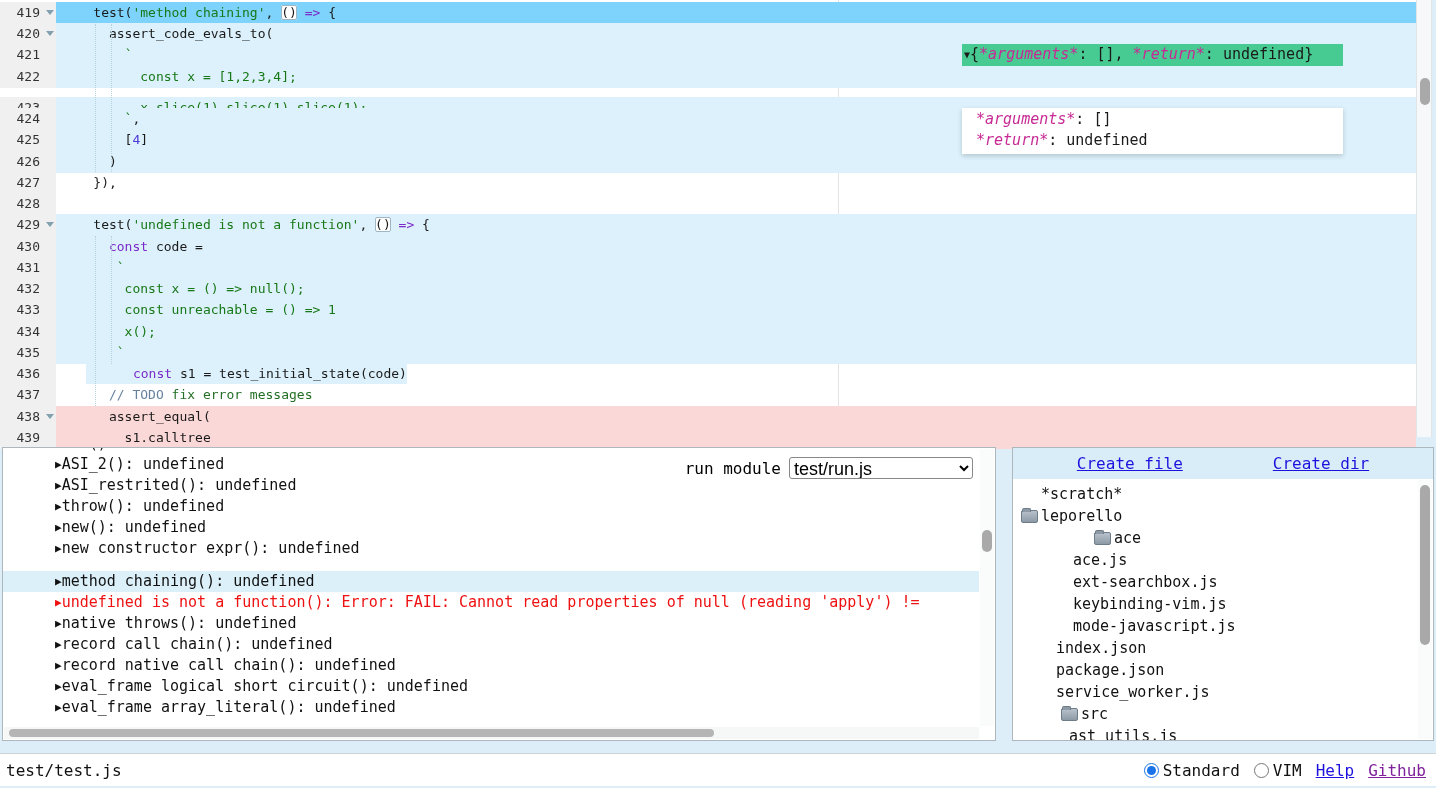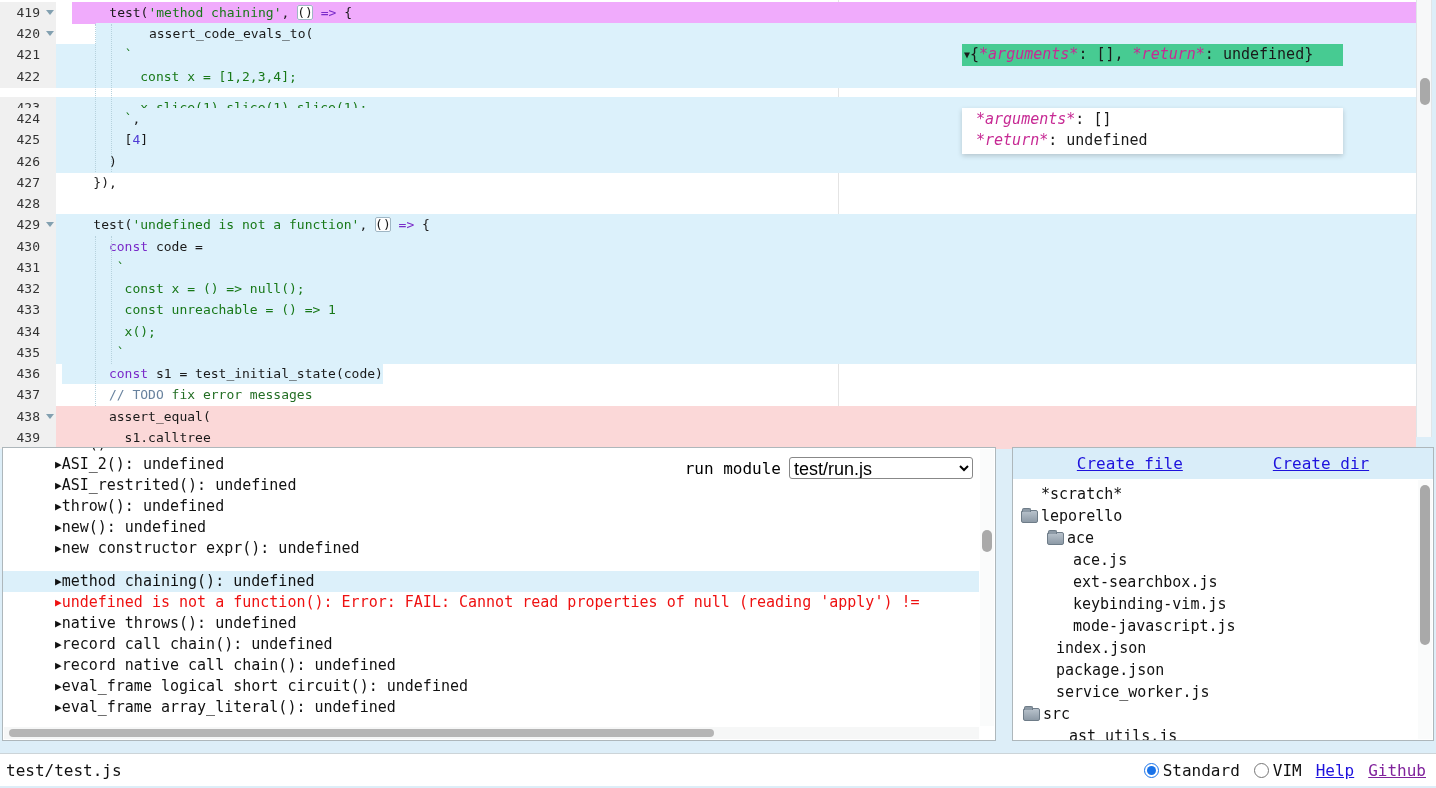--- a/index.html
+++ b/index.html
@@ -7,21 +7,21 @@
   body { background:#ddeef8; font-family:"DejaVu Sans Mono", monospace; position:relative; }
 
   
   .editor { position:absolute; left:0; top:0; width:1432px; height:437px; background:#fff; }
   .print-margin { position:absolute; left:838px; top:0; width:1px; height:437px; background:#e4e4e4; }
   .ed-row { position:absolute; left:0; width:1416px; height:22px; display:flex; font-size:13px; line-height:21px; white-space:pre; }
   .gutter { position:relative; width:56px; height:100%; background:#f0f0f0; color:#333; flex:none; }
   .lnum { position:absolute; right:16px; top:0; }
   .fold-caret { position:absolute; right:2px; top:8px; width:0; height:0; border-left:4px solid transparent; border-right:4px solid transparent; border-top:5px solid #82a0b0; }
   .code-cell { position:relative; flex:1; height:100%; padding-left:6px; }
-  .bg-active { background:#f0abfc;margin-left:16px; }
+  .bg-active { background:#7dd3fc; }
   .bg-eval { background:#dcf1fb; }
   .bg-error { background:#fbd8d8; }
   .inline-eval { background:#dcf1fb; display:inline-block; }
   .c-def { color:#1a1a1a; }
   .c-str { color:#187818; }
   .c-kw  { color:#7a2bc9; }
   .c-num { color:#4f3bd4; }
   .c-cmtTag { color:#68829e; }
   .c-cmt { color:#236e24; }
   .c-box { color:#1a1a1a; background:#fff; outline:1px solid #9fb6c4; outline-offset:-1px; border-radius:2px; }
@@ -71,37 +71,37 @@
   .sb-link-github { color:#80229c; }
   a { text-decoration:underline; cursor:pointer; }
 </style>
 </head>
 <body>
 
 <div class="editor">
   <div class="print-margin"></div>
   <div>
       <div class="ed-row" style="top: 2px;"><div class="gutter"><span class="lnum">419</span><span class="fold-caret"></span></div><div class="code-cell bg-active"><span class="c-def">    test(</span><span class="c-str">'method chaining'</span><span class="c-def">, </span><span class="c-box">()</span><span class="c-def"> </span><span class="c-kw">=&gt;</span><span class="c-def"> {</span></div></div>
-      <div class="ed-row" style="top: 23.24px; gap: 40px;"><div class="gutter"><span class="lnum">420</span><span class="fold-caret"></span></div><div class="code-cell bg-eval"><span class="c-def">      assert_code_evals_to(</span></div></div>
+      <div class="ed-row" style="top: 23.24px;"><div class="gutter"><span class="lnum">420</span><span class="fold-caret"></span></div><div class="code-cell bg-eval"><span class="c-def">      assert_code_evals_to(</span></div></div>
       <div class="ed-row" style="top: 44.48px;"><div class="gutter"><span class="lnum">421</span></div><div class="code-cell bg-eval"><span class="c-def">        </span><span class="c-str">`</span></div></div>
       <div class="ed-row" style="top: 65.72px;"><div class="gutter"><span class="lnum">422</span></div><div class="code-cell bg-eval"><span class="c-str">          const x = [1,2,3,4];</span></div></div>
       <div class="ed-row" style="top: 97px;"><div class="gutter"><span class="lnum">423</span></div><div class="code-cell bg-eval"><span class="c-str">          x.slice(1).slice(1).slice(1);</span></div></div>
       <div class="ed-row" style="top: 108.2px;"><div class="gutter"><span class="lnum">424</span></div><div class="code-cell bg-eval"><span class="c-str">        `</span><span class="c-def">,</span></div></div>
       <div class="ed-row" style="top: 129.44px;"><div class="gutter"><span class="lnum">425</span></div><div class="code-cell bg-eval"><span class="c-def">        [</span><span class="c-num">4</span><span class="c-def">]</span></div></div>
       <div class="ed-row" style="top: 150.68px;"><div class="gutter"><span class="lnum">426</span></div><div class="code-cell bg-eval"><span class="c-def">      )</span></div></div>
       <div class="ed-row" style="top: 171.92px;"><div class="gutter"><span class="lnum">427</span></div><div class="code-cell"><span class="c-def">    }),</span></div></div>
       <div class="ed-row" style="top: 193.16px;"><div class="gutter"><span class="lnum">428</span></div><div class="code-cell"></div></div>
       <div class="ed-row" style="top: 214.4px;"><div class="gutter"><span class="lnum">429</span><span class="fold-caret"></span></div><div class="code-cell bg-eval"><span class="c-def">    test(</span><span class="c-str">'undefined is not a function'</span><span class="c-def">, </span><span class="c-box">()</span><span class="c-def"> </span><span class="c-kw">=&gt;</span><span class="c-def"> {</span></div></div>
       <div class="ed-row" style="top: 235.64px;"><div class="gutter"><span class="lnum">430</span></div><div class="code-cell bg-eval"><span class="c-def">      </span><span class="c-kw">const</span><span class="c-def"> code =</span></div></div>
       <div class="ed-row" style="top: 256.88px;"><div class="gutter"><span class="lnum">431</span></div><div class="code-cell bg-eval"><span class="c-def">       </span><span class="c-str">`</span></div></div>
       <div class="ed-row" style="top: 278.12px;"><div class="gutter"><span class="lnum">432</span></div><div class="code-cell bg-eval"><span class="c-str">        const x = () =&gt; null();</span></div></div>
       <div class="ed-row" style="top: 299.36px;"><div class="gutter"><span class="lnum">433</span></div><div class="code-cell bg-eval"><span class="c-str">        const unreachable = () =&gt; 1</span></div></div>
       <div class="ed-row" style="top: 320.6px;"><div class="gutter"><span class="lnum">434</span></div><div class="code-cell bg-eval"><span class="c-str">        x();</span></div></div>
       <div class="ed-row" style="top: 341.84px;"><div class="gutter"><span class="lnum">435</span></div><div class="code-cell bg-eval"><span class="c-str">       `</span></div></div>
-      <div class="ed-row" style="top: 363.08px;"><div class="gutter"><span class="lnum">436</span></div><div class="code-cell"><span class="inline-eval"><span class="c-def">      </span><span class="c-kw">const</span><span class="c-def"> s1 = test_initial_state(code)</span></span></div></div>
+      <div class="ed-row" style="top: 363.08px; gap: 24px;"><div class="gutter"><span class="lnum">436</span></div><div class="code-cell"><span class="inline-eval"><span class="c-def">      </span><span class="c-kw">const</span><span class="c-def"> s1 = test_initial_state(code)</span></span></div></div>
       <div class="ed-row" style="top: 384.32px;"><div class="gutter"><span class="lnum">437</span></div><div class="code-cell"><span class="c-def">      </span><span class="c-cmtTag">// TODO</span><span class="c-cmt"> fix error messages</span></div></div>
       <div class="ed-row" style="top: 405.56px;"><div class="gutter"><span class="lnum">438</span><span class="fold-caret"></span></div><div class="code-cell bg-error"><span class="c-def">      assert_equal(</span></div></div>
       <div class="ed-row" style="top: 426.8px;"><div class="gutter"><span class="lnum">439</span></div><div class="code-cell bg-error"><span class="c-def">        s1.calltree</span></div></div>
     </div>
   <div class="iguide" style="left:95px; top:24px; height:148px;"></div>
   <div class="iguide" style="left:111px; top:24px; height:148px;"></div>
   <div class="iguide" style="left:95px; top:236px; height:170px;"></div>
   <div class="iguide" style="left:111px; top:236px; height:128px;"></div>
 </div>
 <div class="ed-scroll-track">
@@ -144,29 +144,29 @@
 </div>
 
 <div class="file-panel">
   <div class="file-header">
     <a>Create file</a>
     <a>Create dir</a>
   </div>
   <div class="tree-clip">
       <div class="tree-row" style="padding-left: 28px;"><span>*scratch*</span></div>
       <div class="tree-row" style="padding-left: 8px;"><span class="folder-ic"></span><span>leporello</span></div>
-      <div class="tree-row" style="padding-left: 34px;"><span class="folder-ic"></span><span>ace</span></div>
+      <div class="tree-row" style="padding-left: 34px; margin-left: 47px;"><span class="folder-ic"></span><span>ace</span></div>
       <div class="tree-row" style="padding-left: 60px;"><span>ace.js</span></div>
       <div class="tree-row" style="padding-left: 60px;"><span>ext-searchbox.js</span></div>
       <div class="tree-row" style="padding-left: 60px;"><span>keybinding-vim.js</span></div>
       <div class="tree-row" style="padding-left: 60px;"><span>mode-javascript.js</span></div>
       <div class="tree-row" style="padding-left: 43px;"><span>index.json</span></div>
       <div class="tree-row" style="padding-left: 43px;"><span>package.json</span></div>
       <div class="tree-row" style="padding-left: 43px;"><span>service_worker.js</span></div>
-      <div class="tree-row" style="padding-left: 10px;"><span class="folder-ic"></span><span>src</span></div>
+      <div class="tree-row" style="padding-left: 36px; margin-left: 12px;"><span class="folder-ic"></span><span>src</span></div>
       <div class="tree-row" style="padding-left: 56px;"><span>ast_utils.js</span></div>
     </div>
   <div class="file-vtrack">
     <div class="file-vthumb"></div>
   </div>
 </div>
 
 <div class="statusbar">
   <span class="sb-file">test/test.js</span>
   <span class="sb-right">

